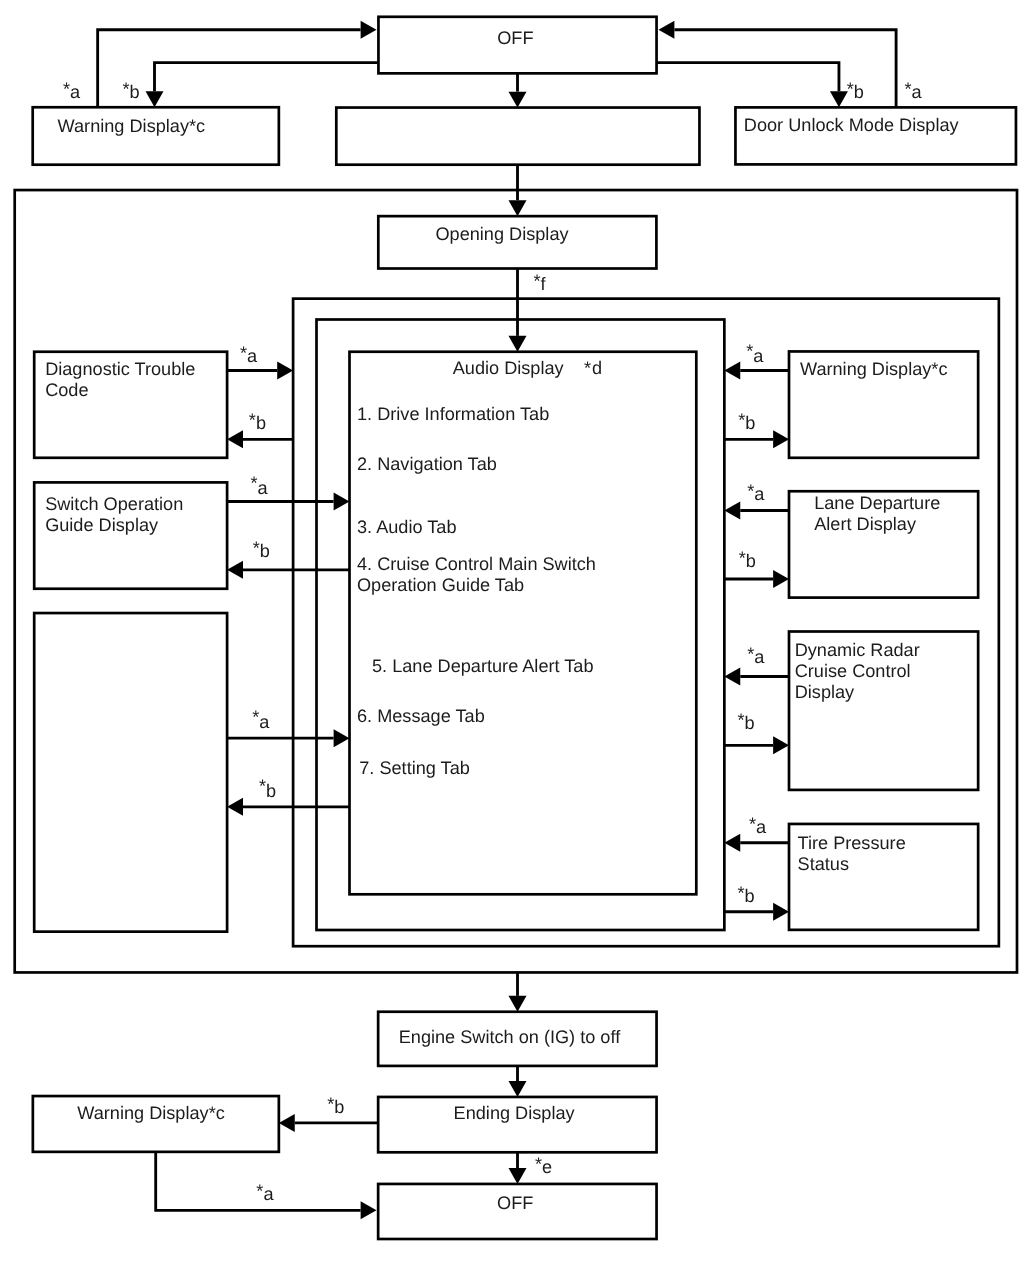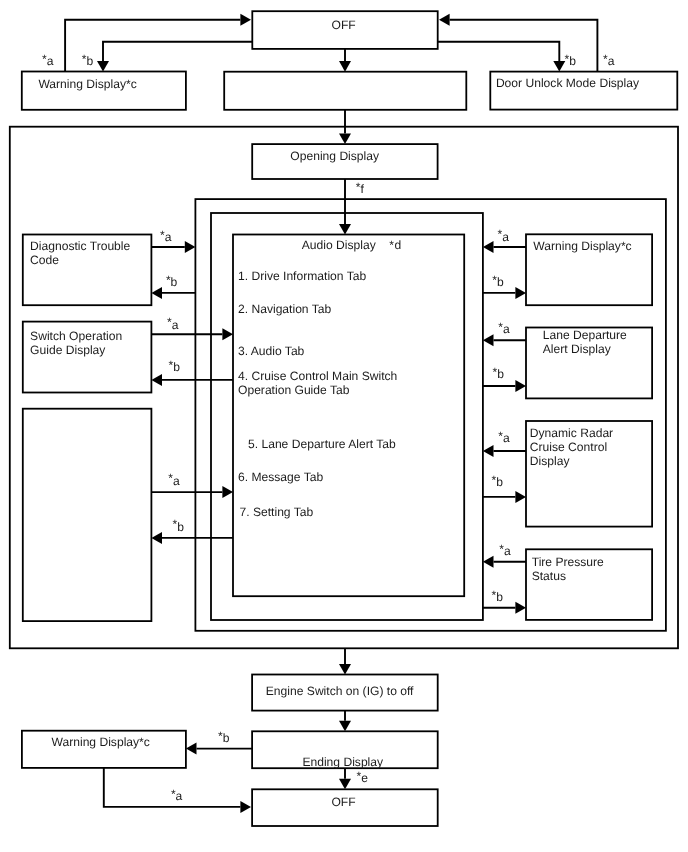--- a/index.html
+++ b/index.html
@@ -107,21 +107,21 @@
   <div class="lbl" style="left:533.3px;top:238.6px;">Warning Display*c</div>
   <div class="lbl" style="left:542.8px;top:328px;">Lane Departure
 Alert Display</div>
   <div class="lbl" style="left:529.8px;top:425.6px;">Dynamic Radar
 Cruise Control
 Display</div>
   <div class="lbl" style="left:531.7px;top:555.1px;">Tire Pressure
 Status</div>
 
   <div class="lbl" style="left:265.8px;top:684px;">Engine Switch on (IG) to off</div>
-  <div class="lbl" style="left:302.4px;top:735.4px;margin-top:20px;">Ending Display</div>
+  <div class="lbl" style="left:302.4px;top:735.4px;">Ending Display</div>
   <div class="lbl" style="left:51.5px;top:735.3px;">Warning Display*c</div>
   <div class="lbl" style="left:331.4px;top:795.1px;">OFF</div>
 
   <div class="lbl" style="left:238px;top:269px;">1. Drive Information Tab</div>
   <div class="lbl" style="left:238px;top:302px;">2. Navigation Tab</div>
   <div class="lbl" style="left:238px;top:344px;">3. Audio Tab</div>
   <div class="lbl" style="left:238px;top:368.5px;">4. Cruise Control Main Switch
 Operation Guide Tab</div>
   <div class="lbl" style="left:248px;top:436.5px;">5. Lane Departure Alert Tab</div>
   <div class="lbl" style="left:238px;top:470px;">6. Message Tab</div>

